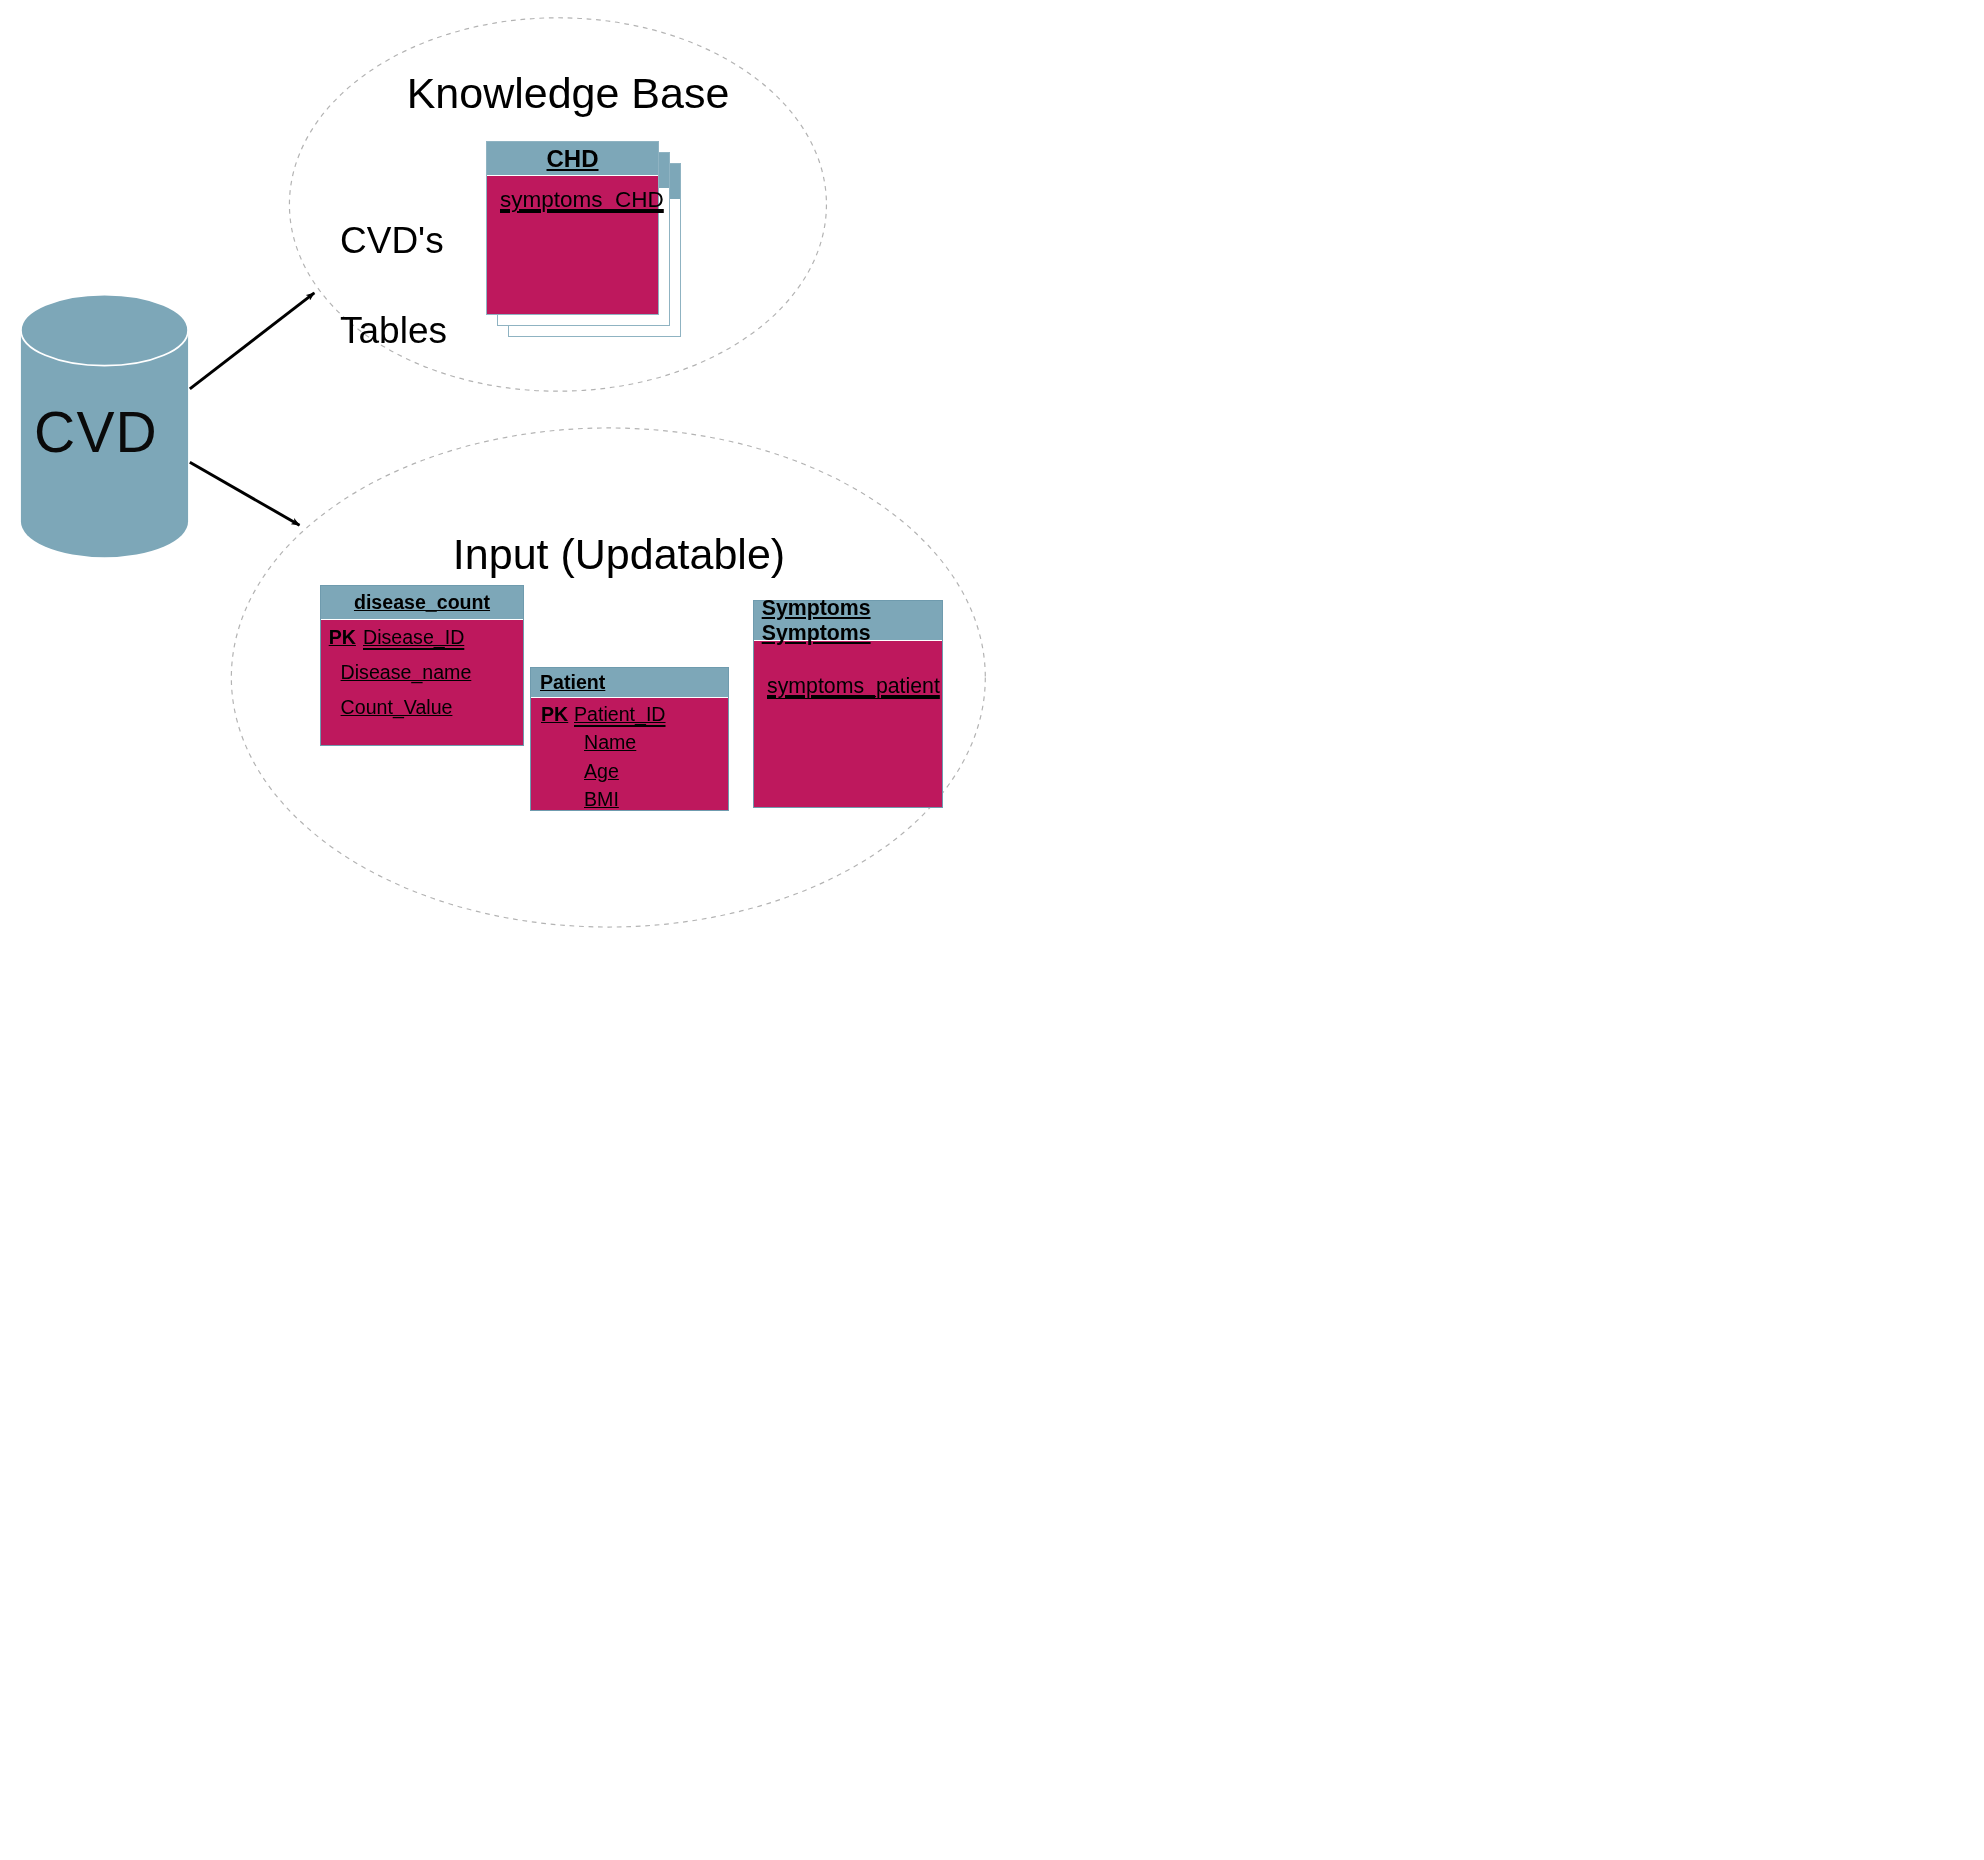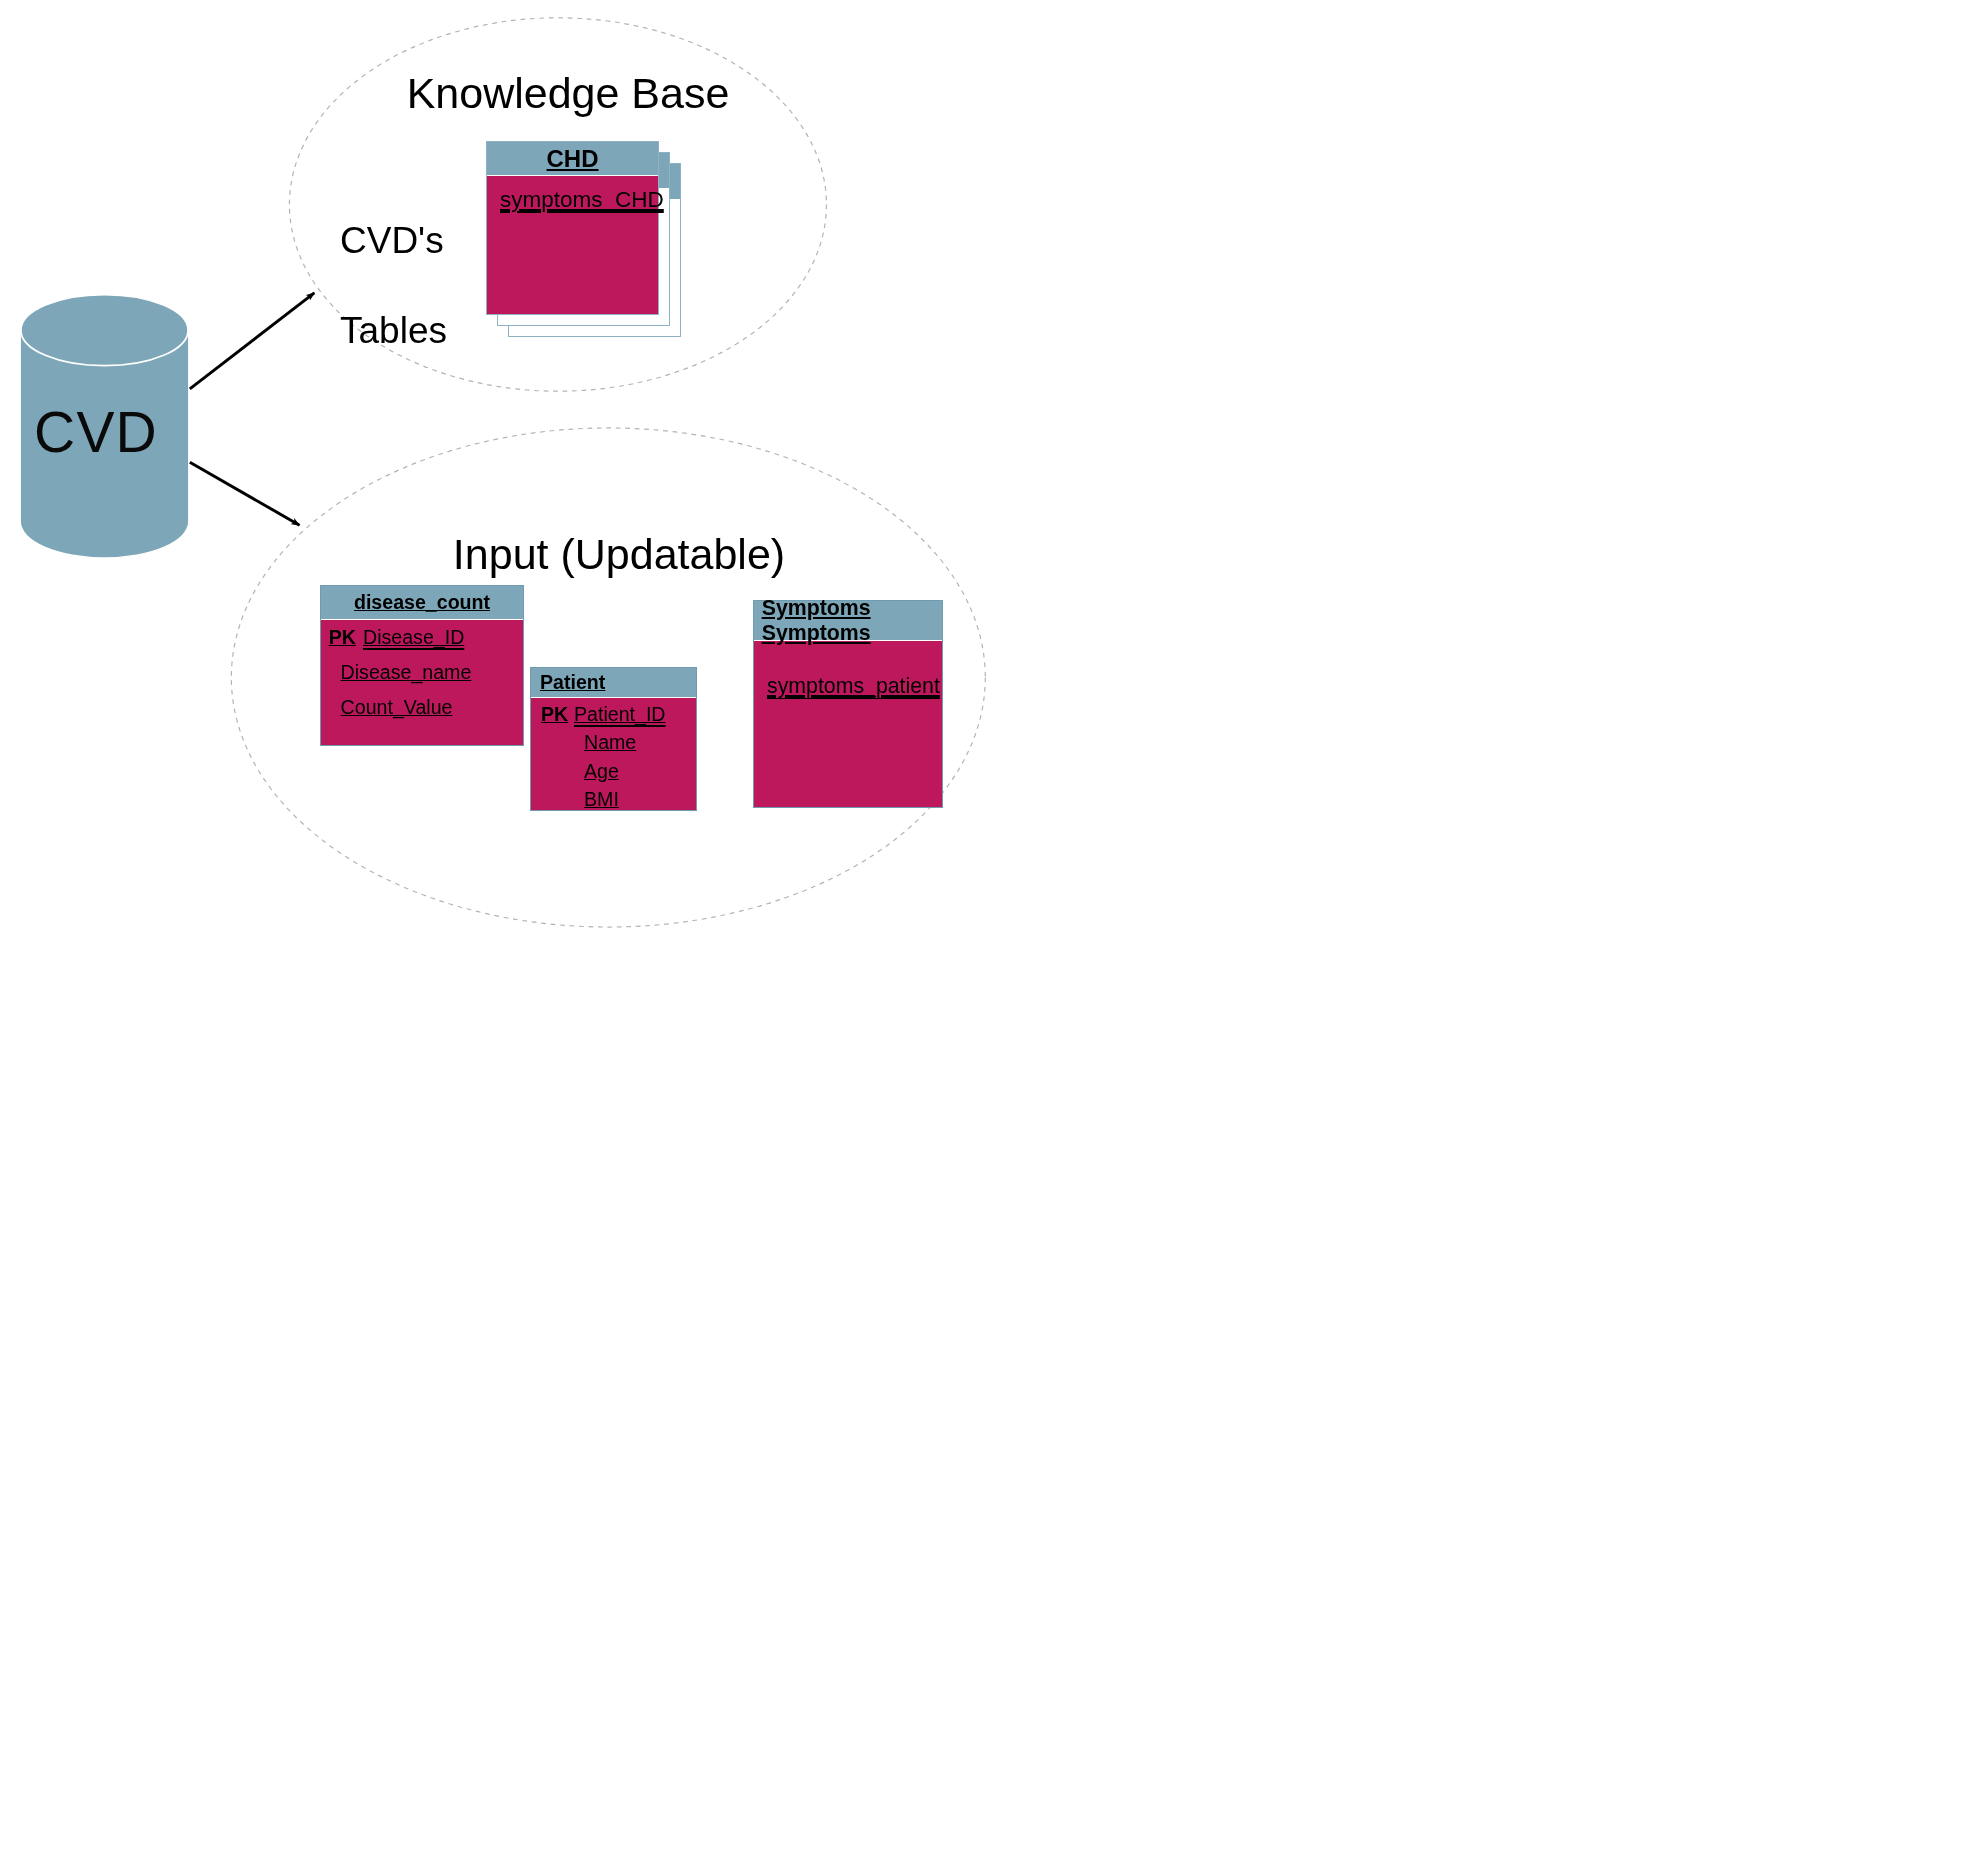--- a/index.html
+++ b/index.html
@@ -101,21 +101,21 @@
 
   
   #disease-count-table { left: 320px; top: 585px; width: 204px; height: 161px; }
   #disease-count-table .hdr { height: 34px; font-size: 19.6px; }
   #disease-count-table .body { padding-top: 6px; font-size: 19.6px; }
   #disease-count-table .row { height: 35px; }
   #disease-count-table .pk { width: 42px; padding-left: 7.7px; box-sizing: border-box; }
   #disease-count-table .row.plain { padding-left: 19.6px; }
 
   
-  #patient-table { left: 530px; top: 667px; width: 167px; height: 144px; }
+  #patient-table { left: 530px; top: 667px; width: 199px; height: 144px; }
   #patient-table .hdr { height: 30px; font-size: 19.6px; padding-left: 9px; }
   #patient-table .body { padding-top: 4.7px; font-size: 19.6px; }
   #patient-table .row { height: 28.5px; }
   #patient-table .pk { width: 43px; padding-left: 10px; box-sizing: border-box; }
   #patient-table .row.plain { padding-left: 53px; }
 
   
   #patient-symptoms-table { left: 753px; top: 600px; width: 190px; height: 208px; }
   #patient-symptoms-table .hdr { height: 40px; font-size: 21.3px; padding-left: 7.7px; }
   #patient-symptoms-table .body { padding: 12px 0 0 13px; font-size: 21.3px; margin-top: 21px; }

